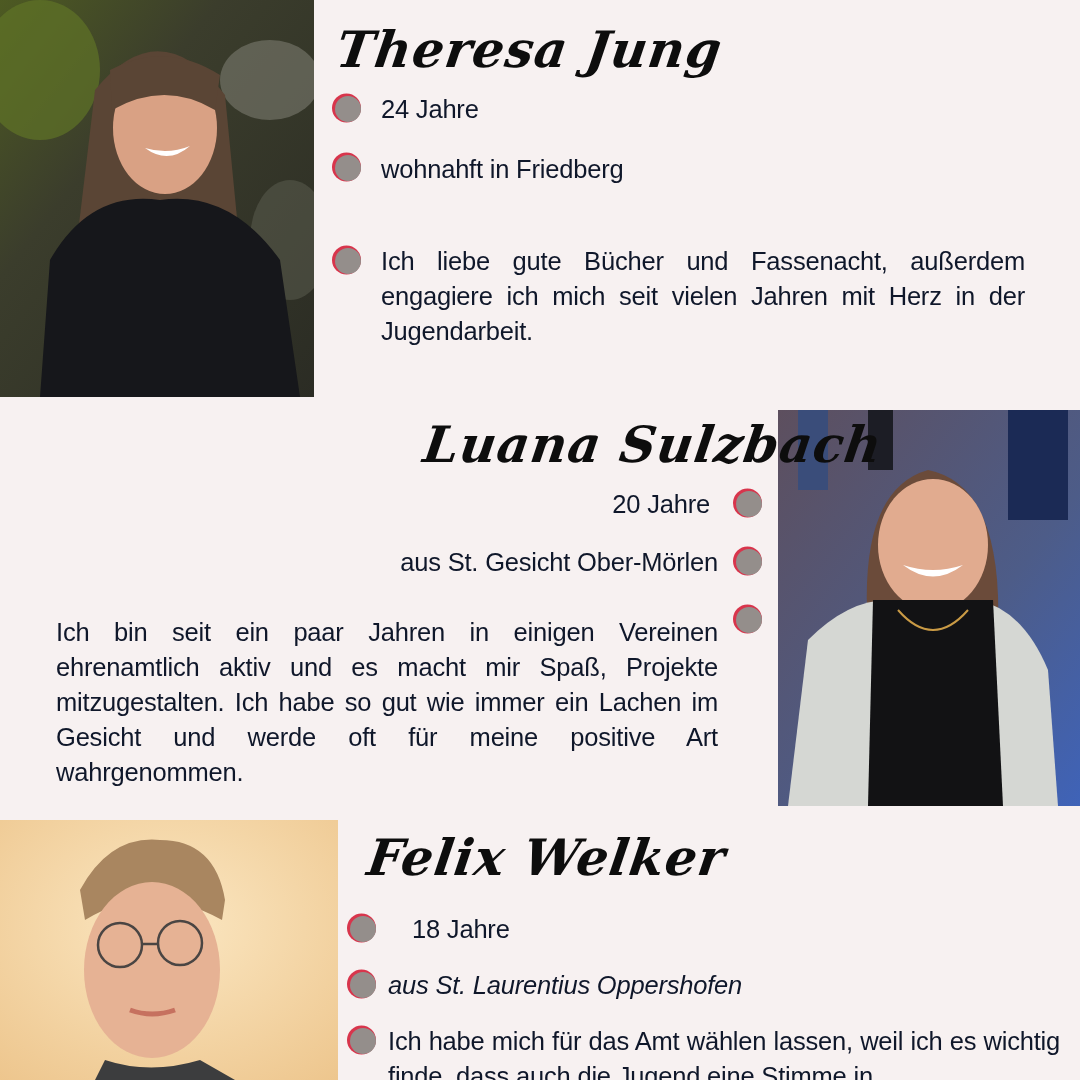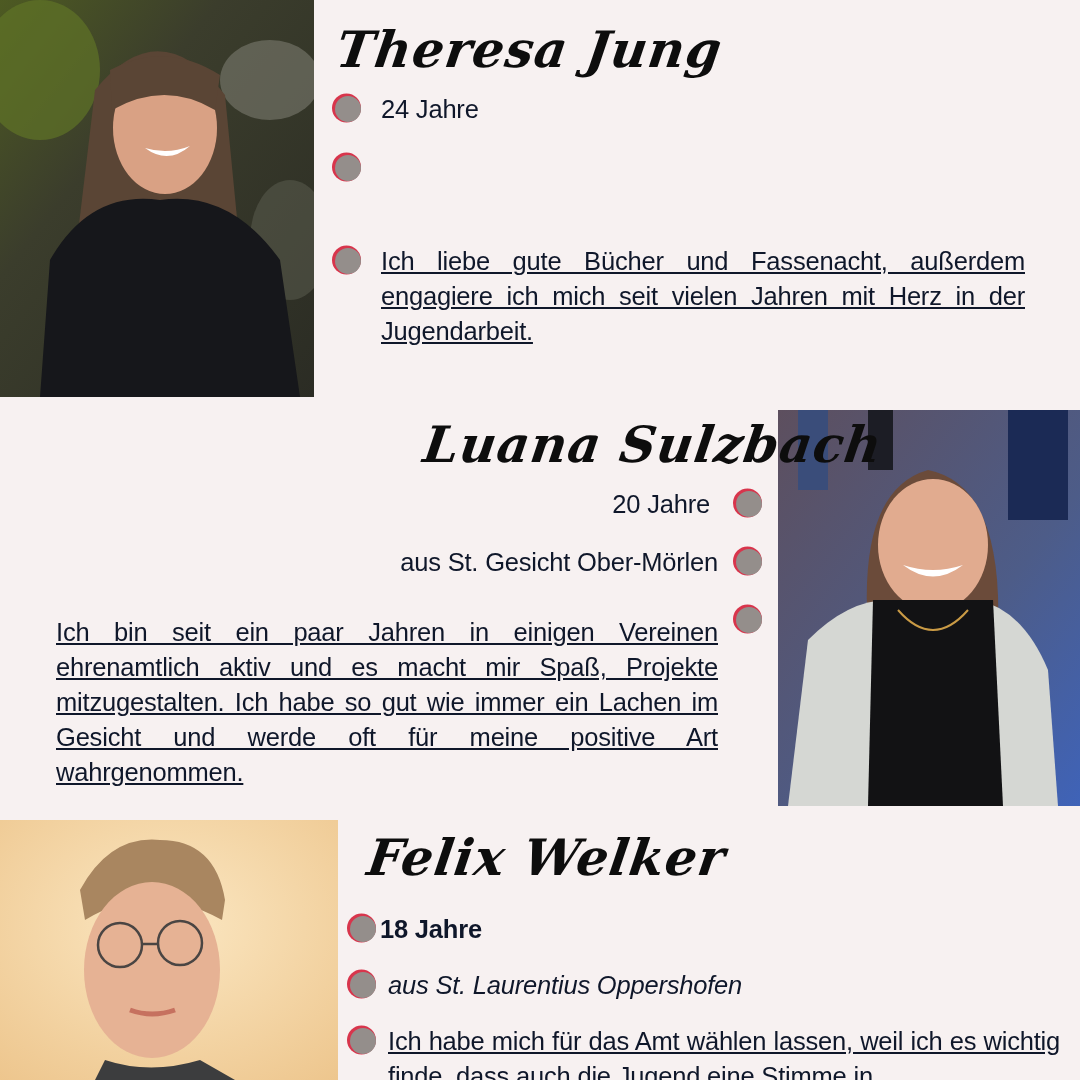--- a/index.html
+++ b/index.html
@@ -21,21 +21,21 @@
   }
   .bullet {
     position:absolute; width:26px; height:26px; border-radius:50%;
     background:#948e8b;
     box-shadow: -1.5px -1px 0 1.5px #d8354c;
   }
   .txt {
     position:absolute; font-size:25.5px; line-height:35px; color:#0f172a;
     letter-spacing:-0.2px;
   }
-  .just { text-align:justify; text-align-last:left;text-decoration:underline; }
+  .just { text-align:justify; text-align-last:left; }
   .right { text-align:center; }
 </style>
 </head>
 <body>
 
 <div class="photo" style="left:0;top:0;width:314px;height:397px;">
   <svg viewBox="0 0 314 397" preserveAspectRatio="none">
     <defs>
       <linearGradient id="wall1" x1="0" y1="0" x2="1" y2="1">
         <stop offset="0" stop-color="#4d5a22"></stop>
@@ -55,20 +55,21 @@
   </svg>
 </div>
 
 <div class="name" style="left:337px;top:25px;">Theresa Jung</div>
 
 <div class="bullet" style="left:335px;top:96px;"></div>
 <div class="txt" style="left:381px;top:92px;">24 Jahre</div>
 
 <div class="bullet" style="left:335px;top:155px;"></div>
 <div class="txt" style="left:381px;top:152px;width:650px;">
+  <div>wohnahft in Friedberg</div>
 </div>
 
 <div class="bullet" style="left:335px;top:248px;"></div>
 <div class="txt just" style="left:381px;top:244px;width:644px;">Ich liebe gute Bücher und Fassenacht, außerdem engagiere ich mich seit vielen Jahren mit Herz in der Jugendarbeit.</div>
 
 <div class="photo" style="left:778px;top:410px;width:302px;height:396px;">
   <svg viewBox="0 0 302 396" preserveAspectRatio="none">
     <defs>
       <linearGradient id="night" x1="0" y1="0" x2="1" y2="1">
         <stop offset="0" stop-color="#5d4f5e"></stop>
@@ -115,19 +116,19 @@
     <circle cx="180" cy="123" r="22" fill="none" stroke="#4a4543" stroke-width="2.5"></circle>
     <line x1="142" y1="124" x2="158" y2="124" stroke="#4a4543" stroke-width="2.5"></line>
     <path d="M130 190 Q152 198 175 190" stroke="#c6715f" stroke-width="5" fill="none"></path>
     <path d="M95 260 L105 240 Q150 255 200 240 L235 260 Z" fill="#3c3d3e"></path>
   </svg>
 </div>
 
 <div class="name" style="left:368px;top:833px;">Felix Welker</div>
 
 <div class="bullet" style="left:350px;top:916px;"></div>
-<div class="txt" style="left:380px;top:912px;font-weight:bold;">18 Jahre</div>
+<div class="txt" style="left:412px;top:912px;">18 Jahre</div>
 
 <div class="bullet" style="left:350px;top:972px;"></div>
 <div class="txt" style="left:388px;top:968px;font-style:italic;">aus St. Laurentius Oppershofen</div>
 
 <div class="bullet" style="left:350px;top:1028px;"></div>
 <div class="txt just" style="left:388px;top:1024px;width:672px;">Ich habe mich für das Amt wählen lassen, weil ich es wichtig finde, dass auch die Jugend eine Stimme in</div>
 
 </body></html>

